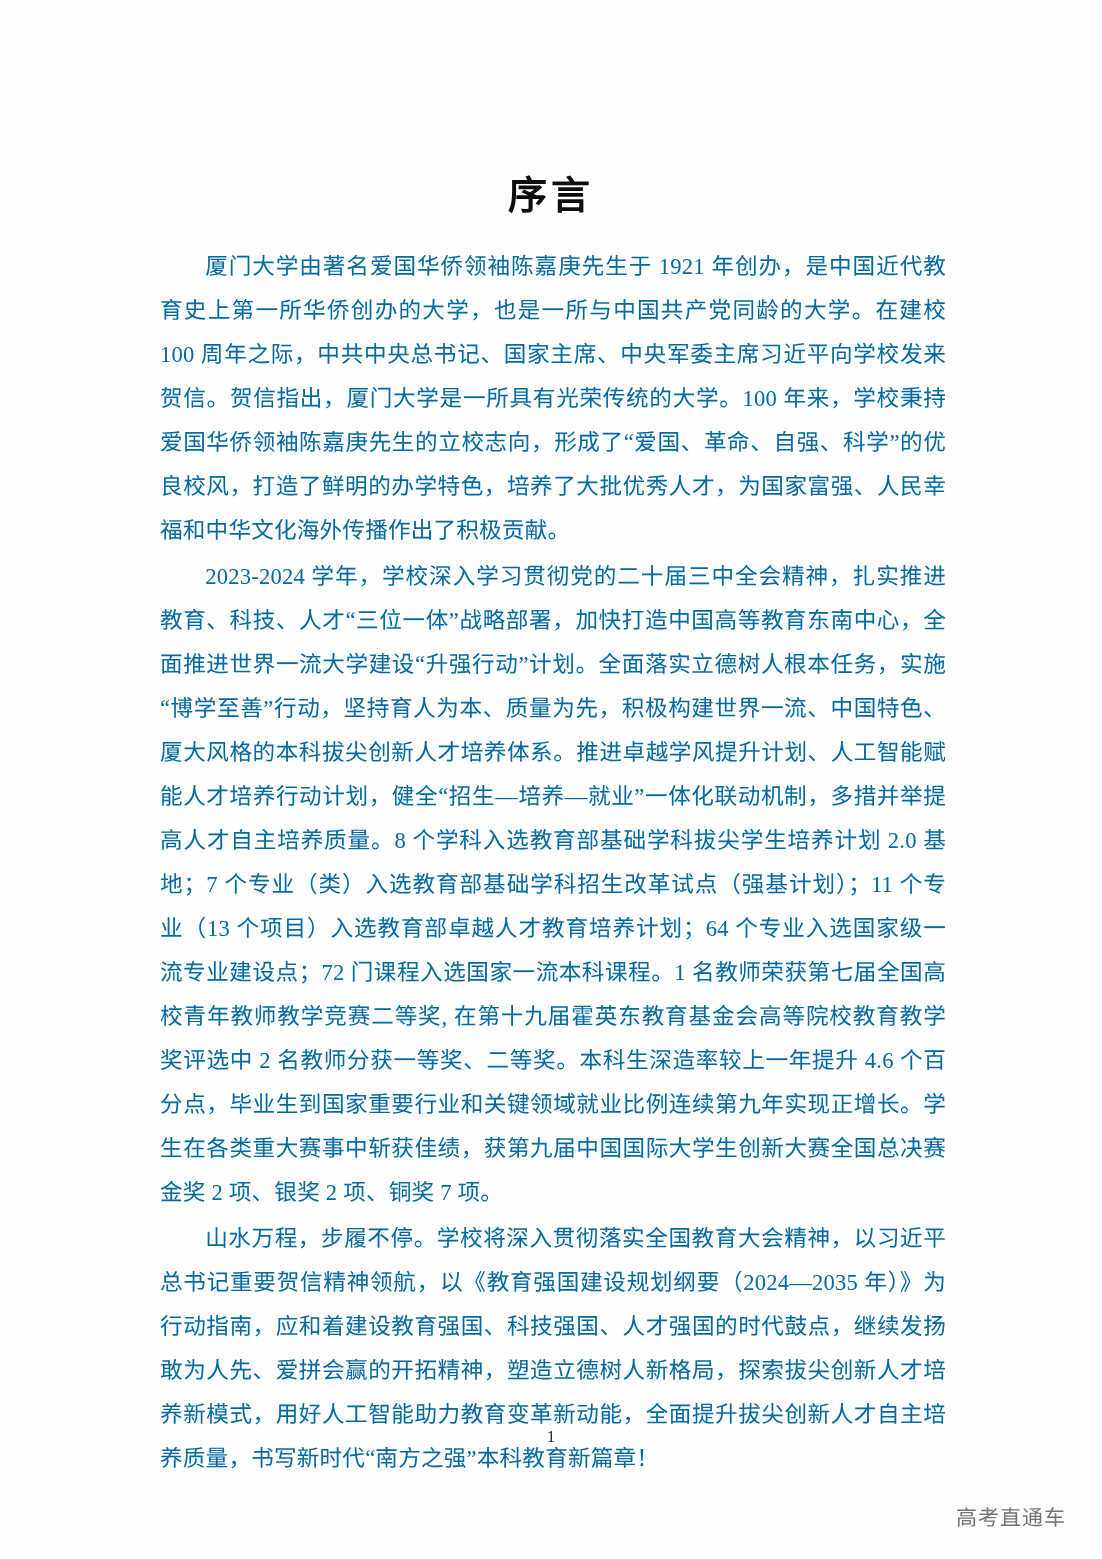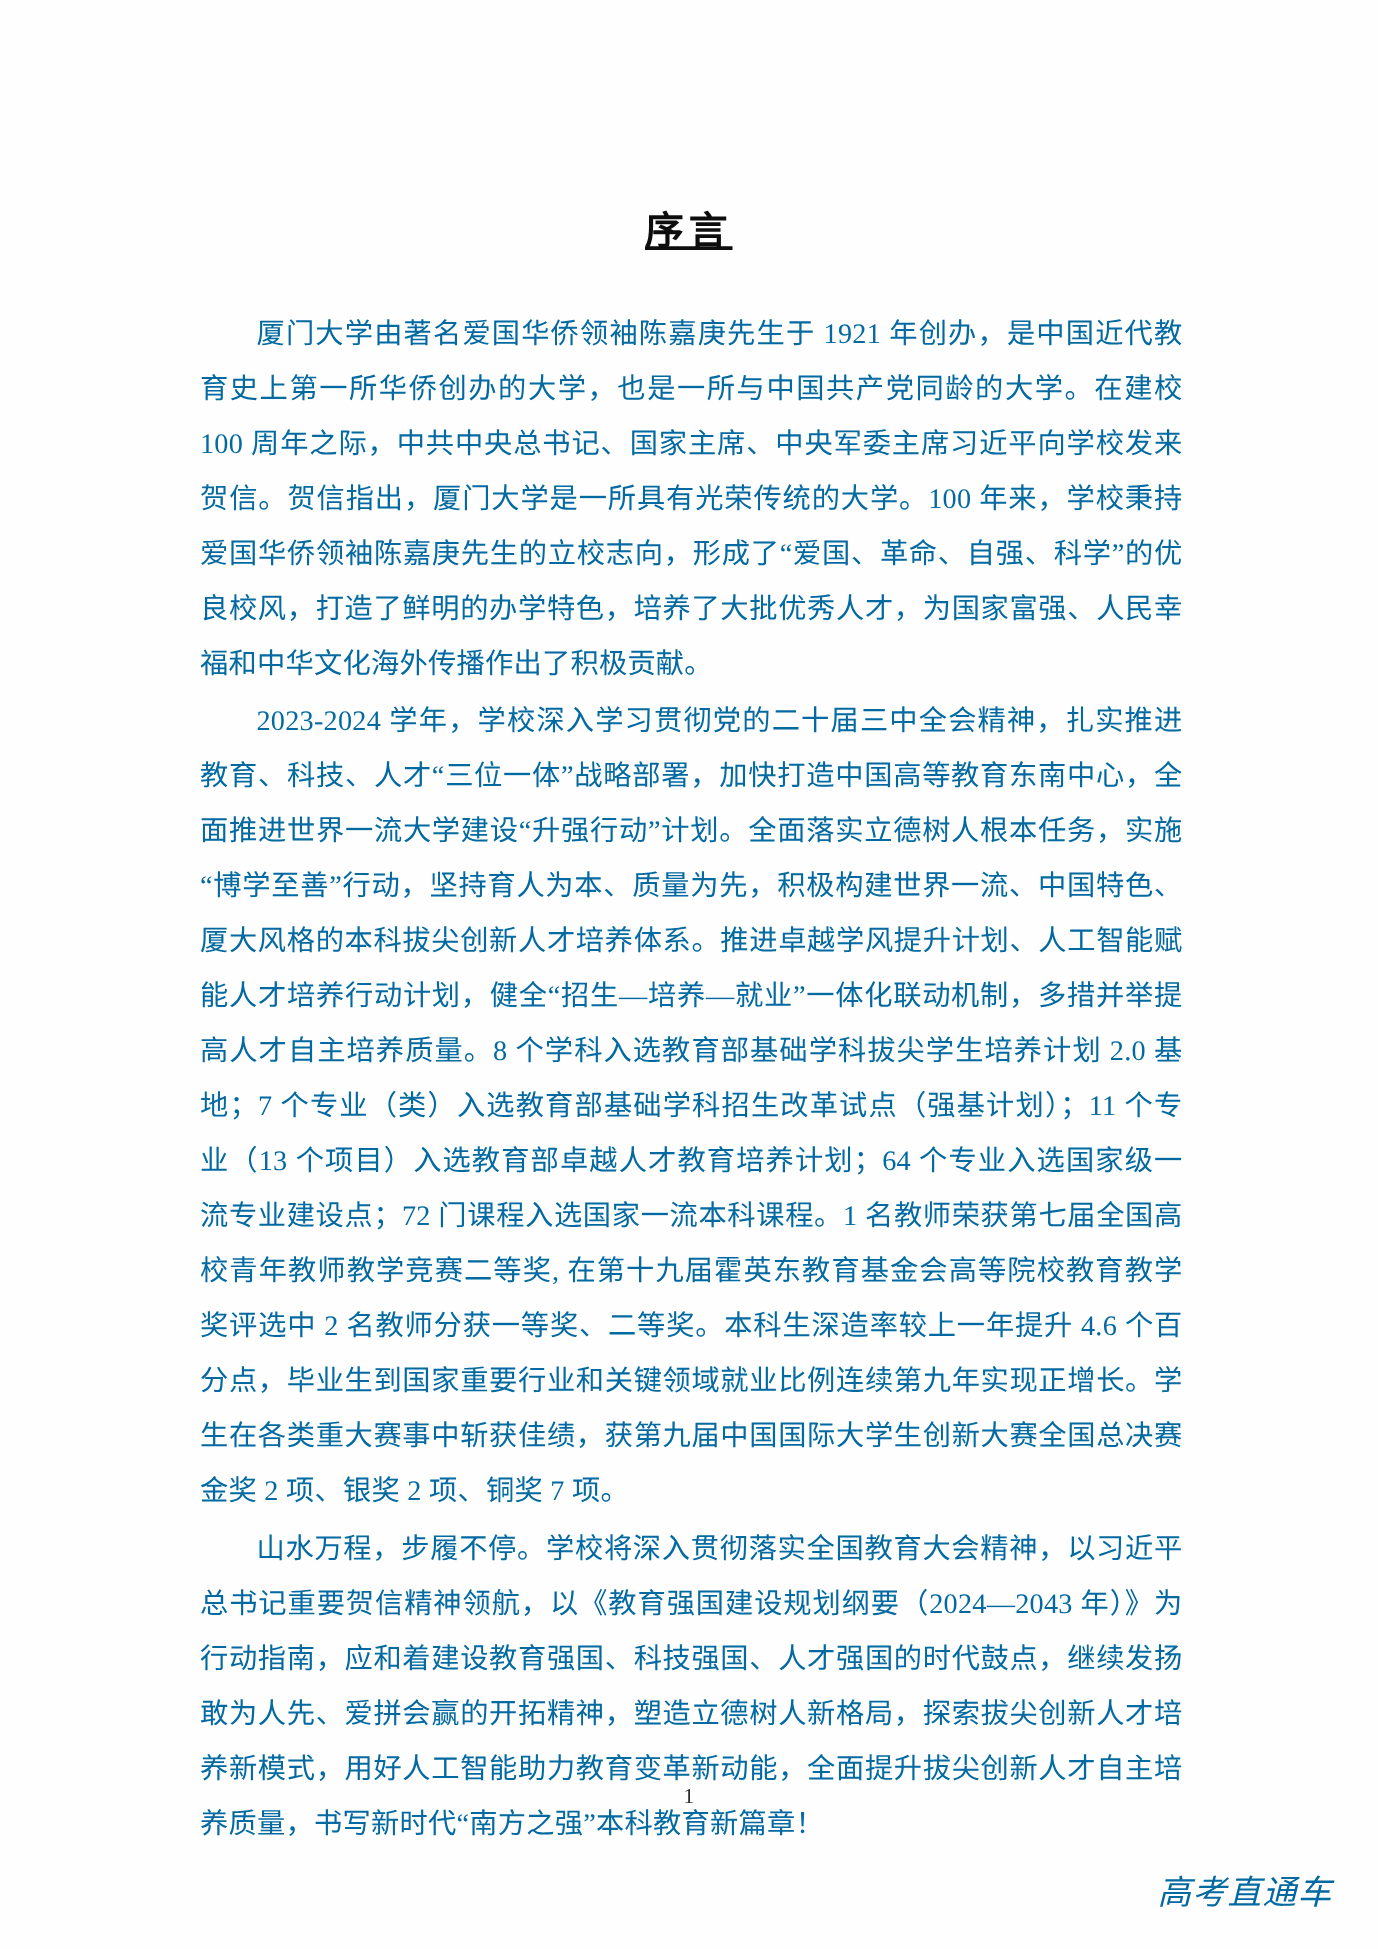--- a/index.html
+++ b/index.html
@@ -19,26 +19,25 @@
     position: absolute;
     inset: 0;
     background: #fefefe;
   }
   .title {
     position: absolute;
     top: 138px;
     left: 0;
     right: 0;
     text-align: center;
-    font-size: 31px;
+    font-size: 39px;
     font-weight: bold;
     letter-spacing: 4px;
     font-family: "DejaVu Sans", "Liberation Sans", sans-serif;
     color: #0d0d0d;
-    text-decoration: underline;
   }
   .body-text {
     position: absolute;
     top: 245px;
     left: 160px;
     width: 786px;
   }
   .para {
     font-size: 22.6px;
     line-height: 44px;
@@ -55,37 +54,36 @@
     left: 0;
     right: 0;
     text-align: center;
     font-size: 17px;
     color: #2b2b2b;
   }
   .watermark {
     position: absolute;
     right: 36px;
     bottom: 28px;
-    font-size: 27px;
-    color: #0369a1;
+    font-size: 21px;
+    color: #737373;
     font-family: "DejaVu Sans", "Liberation Sans", sans-serif;
     letter-spacing: 1px;
-    font-style: italic;
   }
 </style>
 </head>
 <body>
 
 <div class="page">
 
   <h1 class="title">序言</h1>
 
   <div class="body-text">
     <p class="para">厦门大学由著名爱国华侨领袖陈嘉庚先生于 1921 年创办，是中国近代教育史上第一所华侨创办的大学，也是一所与中国共产党同龄的大学。在建校 100 周年之际，中共中央总书记、国家主席、中央军委主席习近平向学校发来贺信。贺信指出，厦门大学是一所具有光荣传统的大学。100 年来，学校秉持爱国华侨领袖陈嘉庚先生的立校志向，形成了“爱国、革命、自强、科学”的优良校风，打造了鲜明的办学特色，培养了大批优秀人才，为国家富强、人民幸福和中华文化海外传播作出了积极贡献。</p>
     <p class="para">2023-2024 学年，学校深入学习贯彻党的二十届三中全会精神，扎实推进教育、科技、人才“三位一体”战略部署，加快打造中国高等教育东南中心，全面推进世界一流大学建设“升强行动”计划。全面落实立德树人根本任务，实施“博学至善”行动，坚持育人为本、质量为先，积极构建世界一流、中国特色、厦大风格的本科拔尖创新人才培养体系。推进卓越学风提升计划、人工智能赋能人才培养行动计划，健全“招生—培养—就业”一体化联动机制，多措并举提高人才自主培养质量。8 个学科入选教育部基础学科拔尖学生培养计划 2.0 基地；7 个专业（类）入选教育部基础学科招生改革试点（强基计划）；11 个专业（13 个项目）入选教育部卓越人才教育培养计划；64 个专业入选国家级一流专业建设点；72 门课程入选国家一流本科课程。1 名教师荣获第七届全国高校青年教师教学竞赛二等奖, 在第十九届霍英东教育基金会高等院校教育教学奖评选中 2 名教师分获一等奖、二等奖。本科生深造率较上一年提升 4.6 个百分点，毕业生到国家重要行业和关键领域就业比例连续第九年实现正增长。学生在各类重大赛事中斩获佳绩，获第九届中国国际大学生创新大赛全国总决赛金奖 2 项、银奖 2 项、铜奖 7 项。</p>
-    <p class="para">山水万程，步履不停。学校将深入贯彻落实全国教育大会精神，以习近平总书记重要贺信精神领航，以《教育强国建设规划纲要（2024—2043 年）》为行动指南，应和着建设教育强国、科技强国、人才强国的时代鼓点，继续发扬敢为人先、爱拼会赢的开拓精神，塑造立德树人新格局，探索拔尖创新人才培养新模式，用好人工智能助力教育变革新动能，全面提升拔尖创新人才自主培养质量，书写新时代“南方之强”本科教育新篇章！</p>
+    <p class="para">山水万程，步履不停。学校将深入贯彻落实全国教育大会精神，以习近平总书记重要贺信精神领航，以《教育强国建设规划纲要（2024—2035 年）》为行动指南，应和着建设教育强国、科技强国、人才强国的时代鼓点，继续发扬敢为人先、爱拼会赢的开拓精神，塑造立德树人新格局，探索拔尖创新人才培养新模式，用好人工智能助力教育变革新动能，全面提升拔尖创新人才自主培养质量，书写新时代“南方之强”本科教育新篇章！</p>
   </div>
 
   <div class="page-number">1</div>
 
   <div class="watermark">高考直通车</div>
 
 </div>
 
 </body></html>

